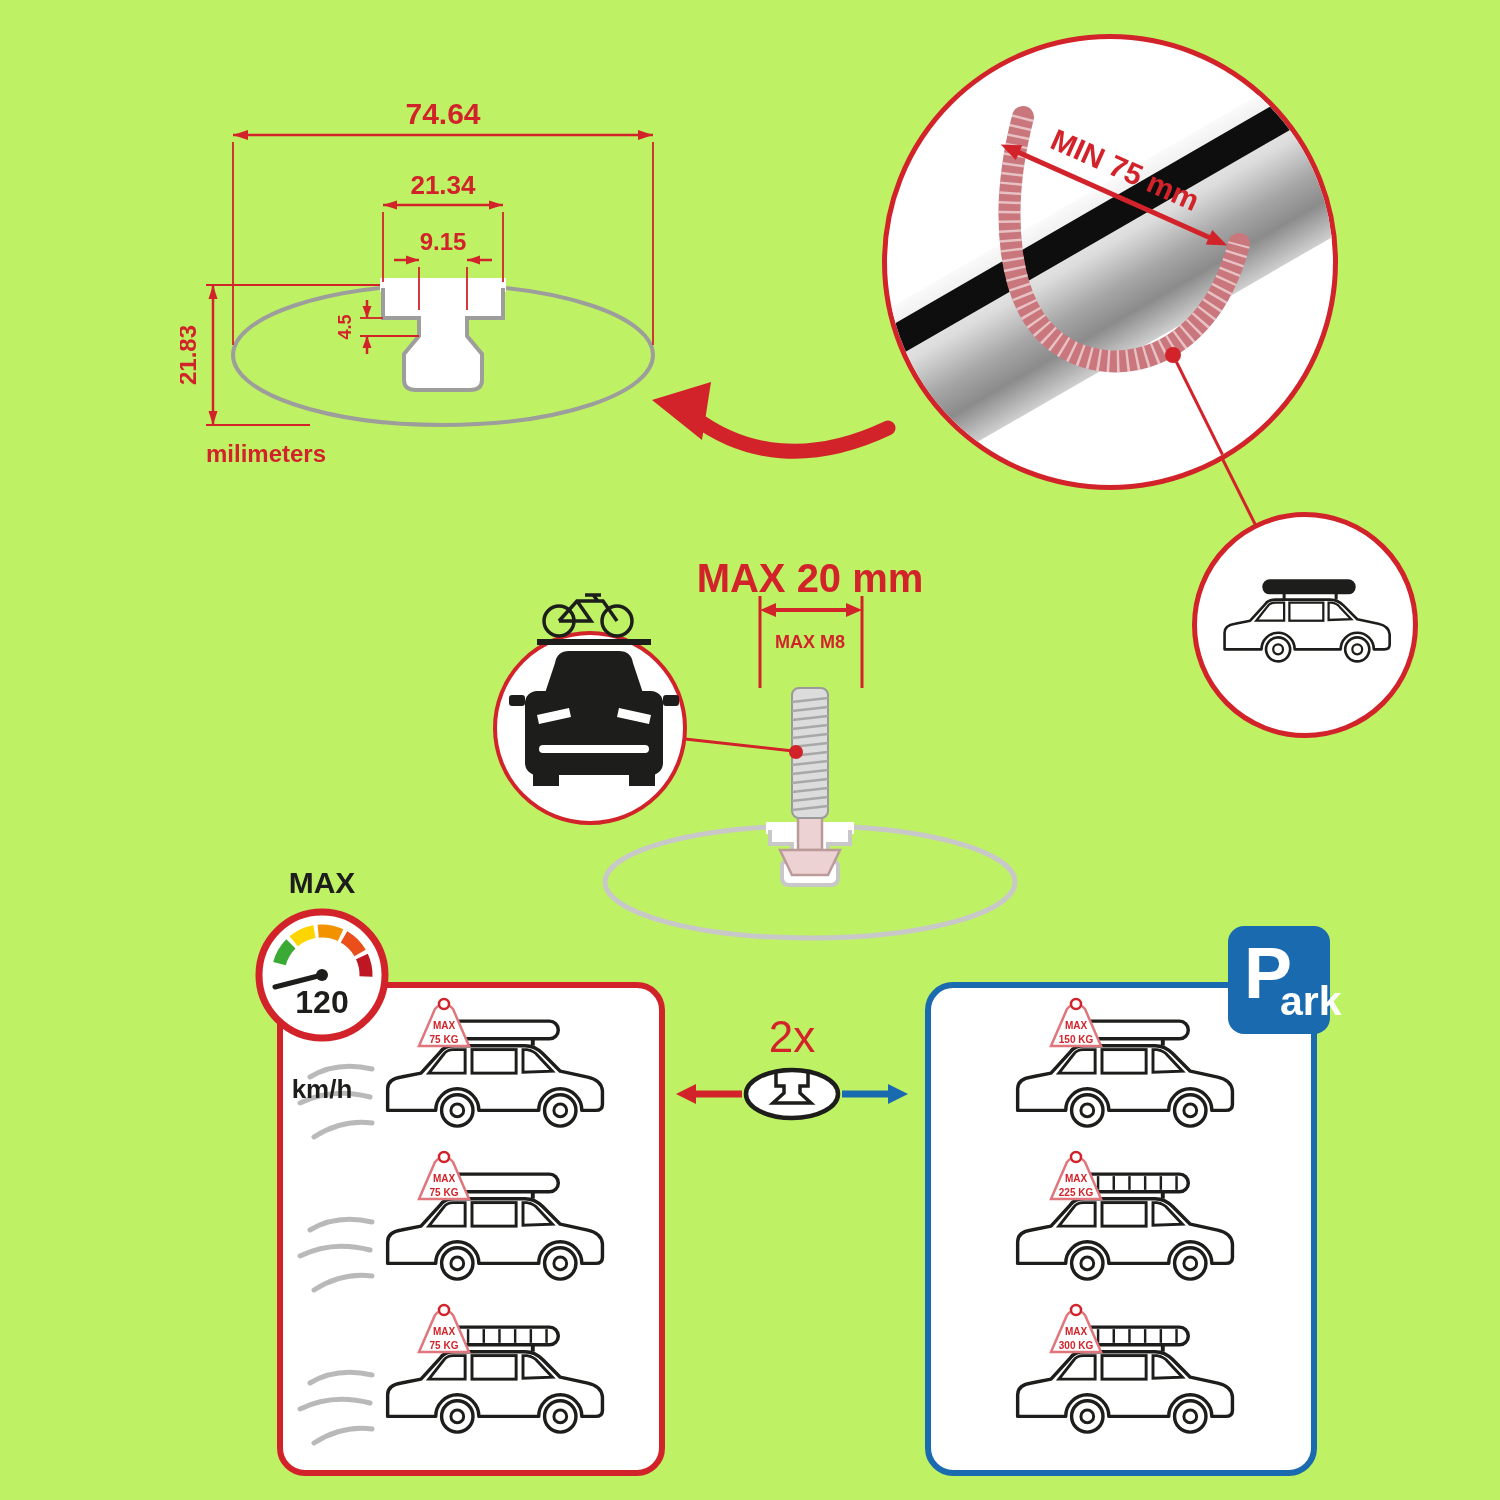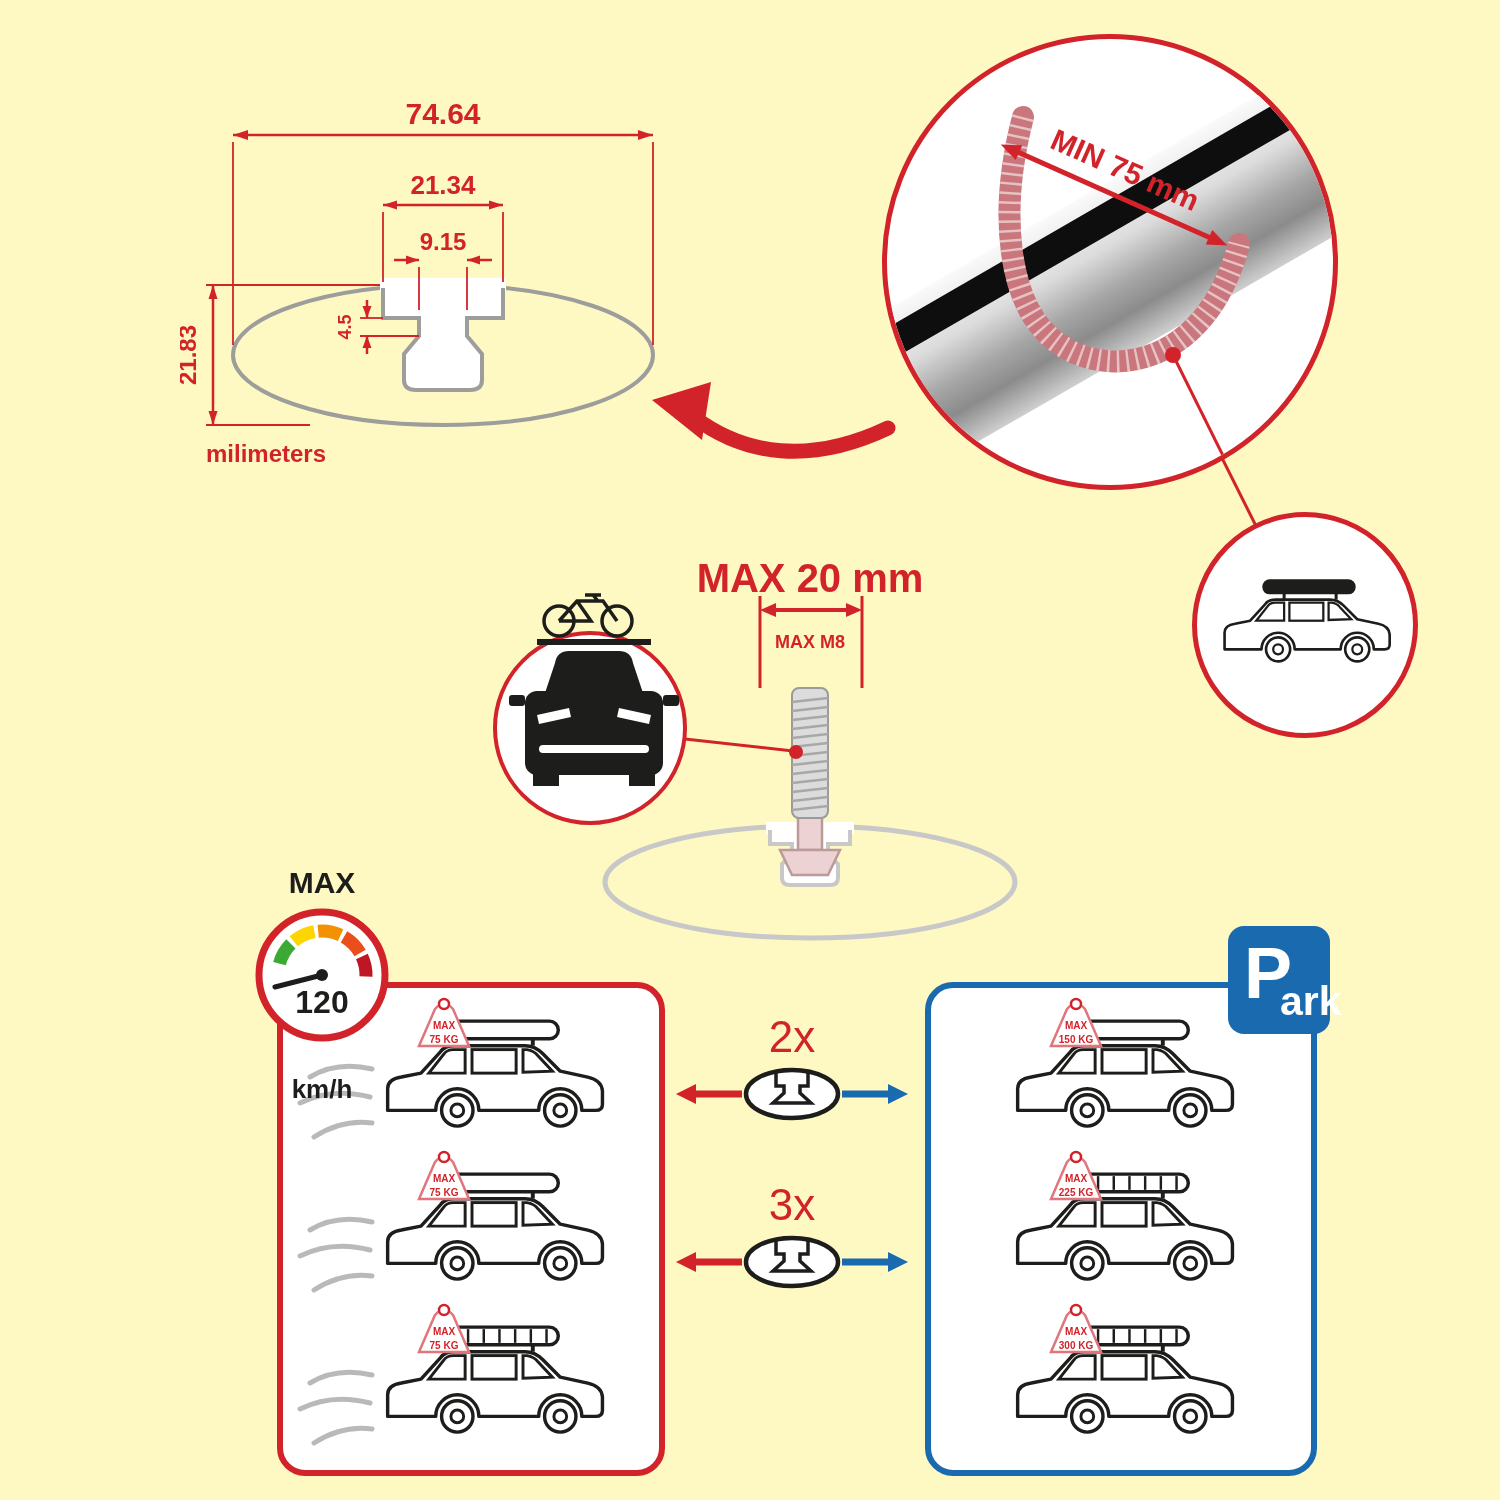--- a/index.html
+++ b/index.html
@@ -1,16 +1,16 @@
 <!DOCTYPE html>
 <html><head>
 <meta charset="utf-8">
 <style>
   html,body{margin:0;padding:0;background:#fff;}
-  #canvas{position:relative;width:1500px;height:1500px;background:#fef9c3;overflow:hidden;
+  #canvas{position:relative;width:1500px;height:1500px;background:#bef264;overflow:hidden;
           font-family:"Liberation Sans",sans-serif;}
   .abs{position:absolute;}
   .red-txt{color:#d2232a;font-weight:bold;text-align:center;}
   .blk-txt{color:#1d1d1b;font-weight:bold;text-align:center;}
   .dimtxt{fill:#d2232a;font-weight:bold;text-anchor:middle;}
   .tagtxt{fill:#d2232a;font-weight:bold;text-anchor:middle;font-size:10px;}
   .gauge-num{fill:#1d1d1b;font-weight:bold;text-anchor:middle;font-size:32px;}
   .count-txt{font-size:44px;color:#d2232a;font-weight:normal;text-align:center;}
   .circle{border-radius:50%;background:#fff;box-sizing:border-box;}
   .panel{box-sizing:border-box;border-radius:28px;background:#fff;}
@@ -281,31 +281,20 @@
     <svg width="240" height="64" viewBox="0 0 240 64">
       <line x1="70" y1="32" x2="18" y2="32" stroke="#d2232a" stroke-width="7"></line>
       <polygon points="4,32 24,22 24,42" fill="#d2232a"></polygon>
       <line x1="170" y1="32" x2="222" y2="32" stroke="#1a6ab0" stroke-width="7"></line>
       <polygon points="236,32 216,22 216,42" fill="#1a6ab0"></polygon>
       <ellipse cx="120" cy="32" rx="46" ry="24" fill="#fff" stroke="#1d1d1b" stroke-width="4.5"></ellipse>
       <path d="M104 10 L104 24 L112 24 L112 31 L101 41 L139 41 L128 31 L128 24 L136 24 L136 10" fill="none" stroke="#1d1d1b" stroke-width="3.5"></path>
     </svg>
   </div>
 
-  <div class="abs" style="left:672px;top:1180px;width:240px;z-index:3">
-    <div class="count-txt">3x</div>
-    <svg width="240" height="64" viewBox="0 0 240 64">
-      <line x1="70" y1="32" x2="18" y2="32" stroke="#d2232a" stroke-width="7"></line>
-      <polygon points="4,32 24,22 24,42" fill="#d2232a"></polygon>
-      <line x1="170" y1="32" x2="222" y2="32" stroke="#1a6ab0" stroke-width="7"></line>
-      <polygon points="236,32 216,22 216,42" fill="#1a6ab0"></polygon>
-      <ellipse cx="120" cy="32" rx="46" ry="24" fill="#fff" stroke="#1d1d1b" stroke-width="4.5"></ellipse>
-      <path d="M104 10 L104 24 L112 24 L112 31 L101 41 L139 41 L128 31 L128 24 L136 24 L136 10" fill="none" stroke="#1d1d1b" stroke-width="3.5"></path>
-    </svg>
-  </div>
 
 
   <div class="abs panel" style="left:925px;top:982px;width:392px;height:494px;border:6px solid #1a6ab0;z-index:2"></div>
 
   <div class="park">
     <span class="abs" style="left:16px;top:6px;font-size:72px;font-weight:bold;color:#fff">P</span>
     <span class="abs" style="left:52px;top:52px;font-size:41px;font-weight:bold;color:#fff">ark</span>
   </div>
 
   <div class="car-row" style="left:952px;top:1002px">

